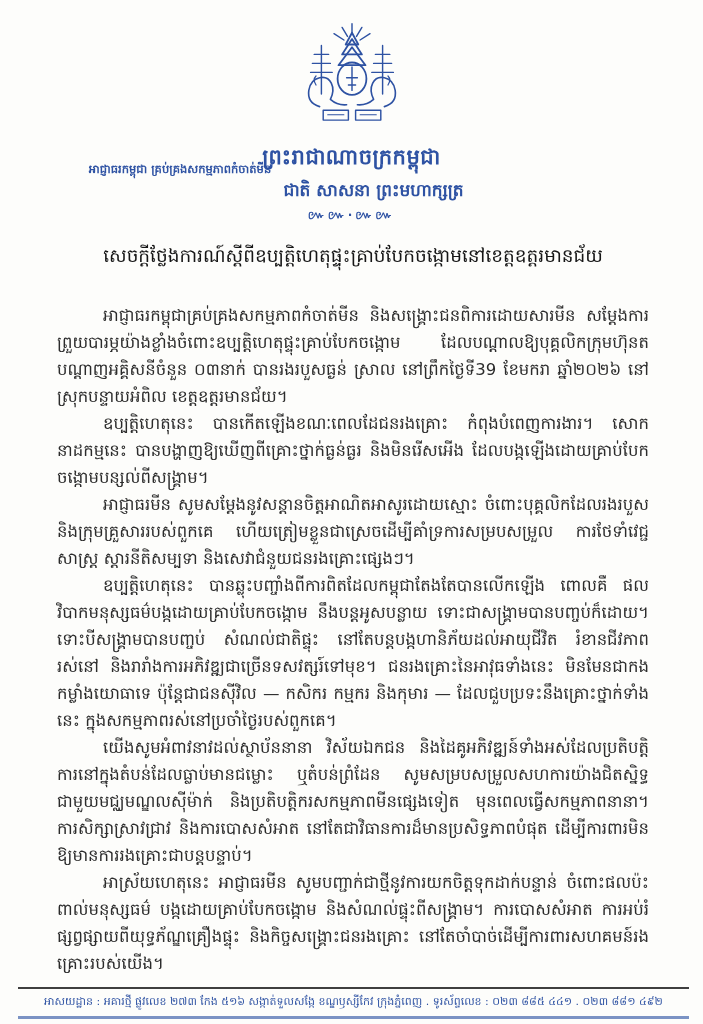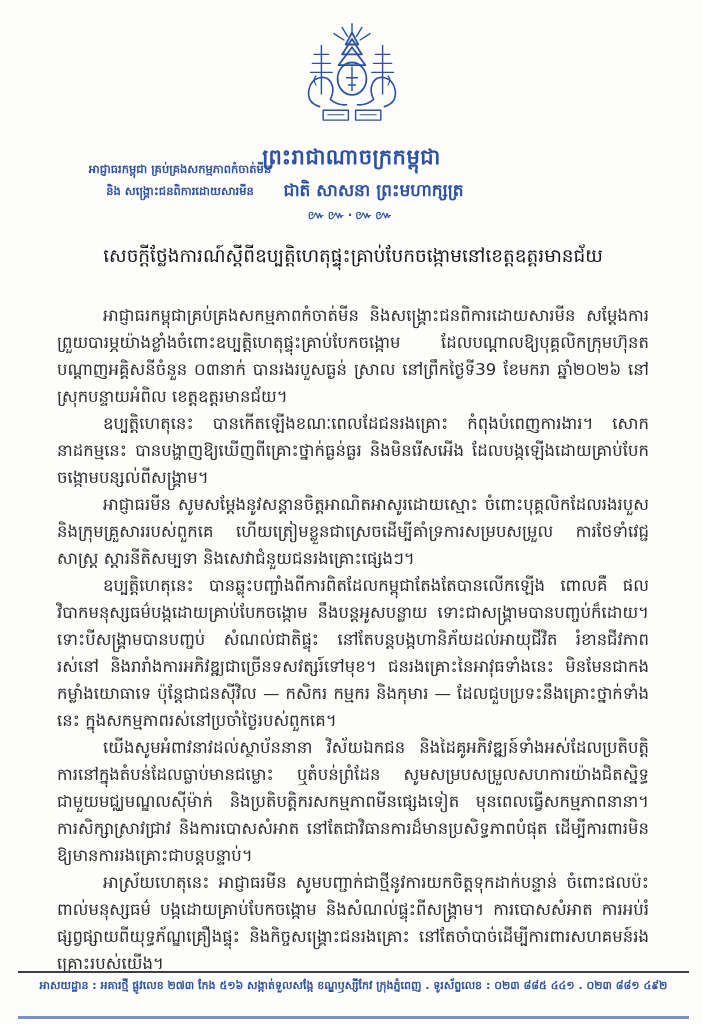--- a/index.html
+++ b/index.html
@@ -25,22 +25,22 @@
   }
   .doc-body{
     position:absolute;top:302px;left:57px;width:592px;
     font-size:16.5px;line-height:27px;text-align:justify;color:#2b2b2b;
   }
   .doc-body p{margin:0;text-indent:46px;}
   .footer{
     position:absolute;left:18px;right:14px;bottom:5px;
     border-top:2px solid #3f3f3f;
     border-bottom:3px solid #7b93c4;
-    padding:5px 2px 22px;
-    text-align:center;color:#2e52a3;font-size:11px;font-weight:bold;
+    padding:5px 2px 6px;
+    text-align:center;color:#2e52a3;font-size:11px;font-weight:normal;
     white-space:nowrap;overflow:hidden;
   }
 </style>
 </head>
 <body>
 
 <div class="page">
 
   <div class="header">
     <svg class="emblem" viewBox="0 0 140 120" fill="none" stroke="#2e52a3" stroke-width="2" stroke-linecap="round" stroke-linejoin="round">
@@ -68,21 +68,20 @@
       <rect x="74" y="98" width="28" height="11" stroke-width="1.6"></rect>
       <path d="M43 103 L61 103 M79 103 L97 103" stroke-width="1.2"></path>
     </svg>
     <div class="kingdom-line">ព្រះរាជាណាចក្រកម្ពុជា</div>
     <div class="motto-line">ជាតិ សាសនា ព្រះមហាក្សត្រ</div>
     <div class="flourish">៚៚·៚៚</div>
   </div>
 
   <div class="letterhead">
     <div>អាជ្ញាធរកម្ពុជា គ្រប់គ្រងសកម្មភាពកំចាត់មីន</div>
-    <div>និង សង្គ្រោះជនពិការដោយសារមីន</div>
   </div>
 
   <div class="doc-title">សេចក្តីថ្លែងការណ៍ស្តីពីឧប្បត្តិហេតុផ្ទុះគ្រាប់បែកចង្កោមនៅខេត្តឧត្តរមានជ័យ</div>
 
   <div class="doc-body">
     <p>អាជ្ញាធរកម្ពុជាគ្រប់គ្រងសកម្មភាពកំចាត់មីន និងសង្គ្រោះជនពិការដោយសារមីន សម្តែងការព្រួយបារម្ភយ៉ាងខ្លាំងចំពោះឧប្បត្តិហេតុផ្ទុះគ្រាប់បែកចង្កោម ដែលបណ្តាលឱ្យបុគ្គលិកក្រុមហ៊ុនតបណ្តាញអគ្គិសនីចំនួន ០៣នាក់ បានរងរបួសធ្ងន់ ស្រាល នៅព្រឹកថ្ងៃទី39 ខែមករា ឆ្នាំ២០២៦ នៅស្រុកបន្ទាយអំពិល ខេត្តឧត្តរមានជ័យ។</p>
     <p>ឧប្បត្តិហេតុនេះ បានកើតឡើងខណៈពេលដែជនរងគ្រោះ កំពុងបំពេញការងារ។ សោកនាដកម្មនេះ បានបង្ហាញឱ្យឃើញពីគ្រោះថ្នាក់ធ្ងន់ធ្ងរ និងមិនរើសអើង ដែលបង្កឡើងដោយគ្រាប់បែកចង្កោមបន្សល់ពីសង្គ្រាម។</p>
     <p>អាជ្ញាធរមីន សូមសម្តែងនូវសន្តានចិត្តអាណិតអាសូរដោយស្មោះ ចំពោះបុគ្គលិកដែលរងរបួស និងក្រុមគ្រួសាររបស់ពួកគេ ហើយត្រៀមខ្លួនជាស្រេចដើម្បីគាំទ្រការសម្របសម្រួល ការថែទាំវេជ្ជសាស្ត្រ ស្តារនីតិសម្បទា និងសេវាជំនួយជនរងគ្រោះផ្សេងៗ។</p>
     <p>ឧប្បត្តិហេតុនេះ បានឆ្លុះបញ្ចាំងពីការពិតដែលកម្ពុជាតែងតែបានលើកឡើង ពោលគឺ ផលវិបាកមនុស្សធម៌បង្កដោយគ្រាប់បែកចង្កោម នឹងបន្តអូសបន្លាយ ទោះជាសង្គ្រាមបានបញ្ចប់ក៏ដោយ។ ទោះបីសង្គ្រាមបានបញ្ចប់ សំណល់ជាតិផ្ទុះ នៅតែបន្តបង្កហានិភ័យដល់អាយុជីវិត រំខានជីវភាពរស់នៅ និងរារាំងការអភិវឌ្ឍជាច្រើនទសវត្សរ៍ទៅមុខ។ ជនរងគ្រោះនៃអាវុធទាំងនេះ មិនមែនជាកងកម្លាំងយោធាទេ ប៉ុន្តែជាជនស៊ីវិល — កសិករ កម្មករ និងកុមារ — ដែលជួបប្រទះនឹងគ្រោះថ្នាក់ទាំងនេះ ក្នុងសកម្មភាពរស់នៅប្រចាំថ្ងៃរបស់ពួកគេ។</p>
     <p>យើងសូមអំពាវនាវដល់ស្ថាប័ននានា វិស័យឯកជន និងដៃគូអភិវឌ្ឍន៍ទាំងអស់ដែលប្រតិបត្តិការនៅក្នុងតំបន់ដែលធ្លាប់មានជម្លោះ ឬតំបន់ព្រំដែន សូមសម្របសម្រួលសហការយ៉ាងជិតស្និទ្ធជាមួយមជ្ឈមណ្ឌលស៊ីម៉ាក់ និងប្រតិបត្តិករសកម្មភាពមីនផ្សេងទៀត មុនពេលធ្វើសកម្មភាពនានា។ ការសិក្សាស្រាវជ្រាវ និងការបោសសំអាត នៅតែជាវិធានការដ៏មានប្រសិទ្ធភាពបំផុត ដើម្បីការពារមិនឱ្យមានការរងគ្រោះជាបន្តបន្ទាប់។</p>

